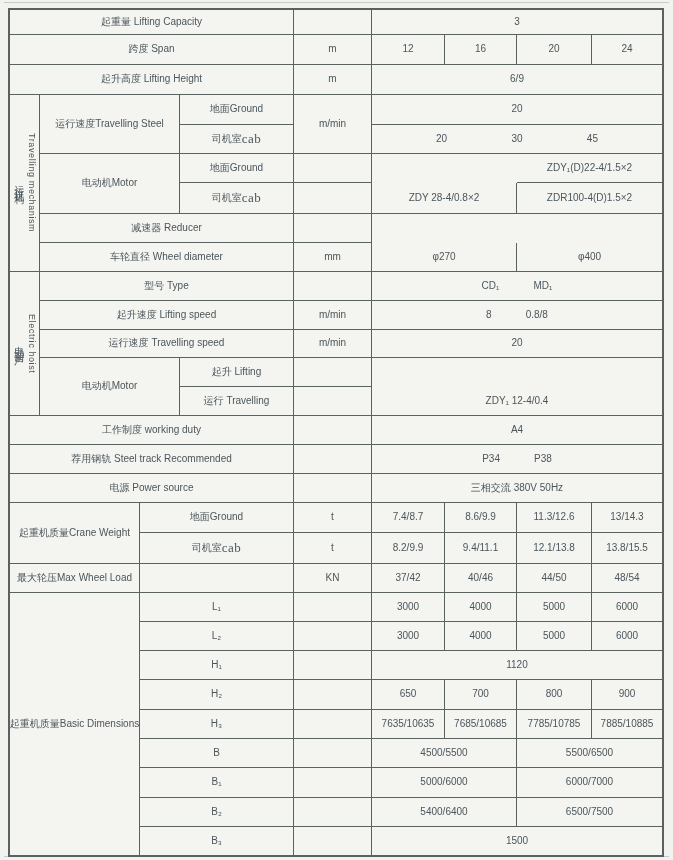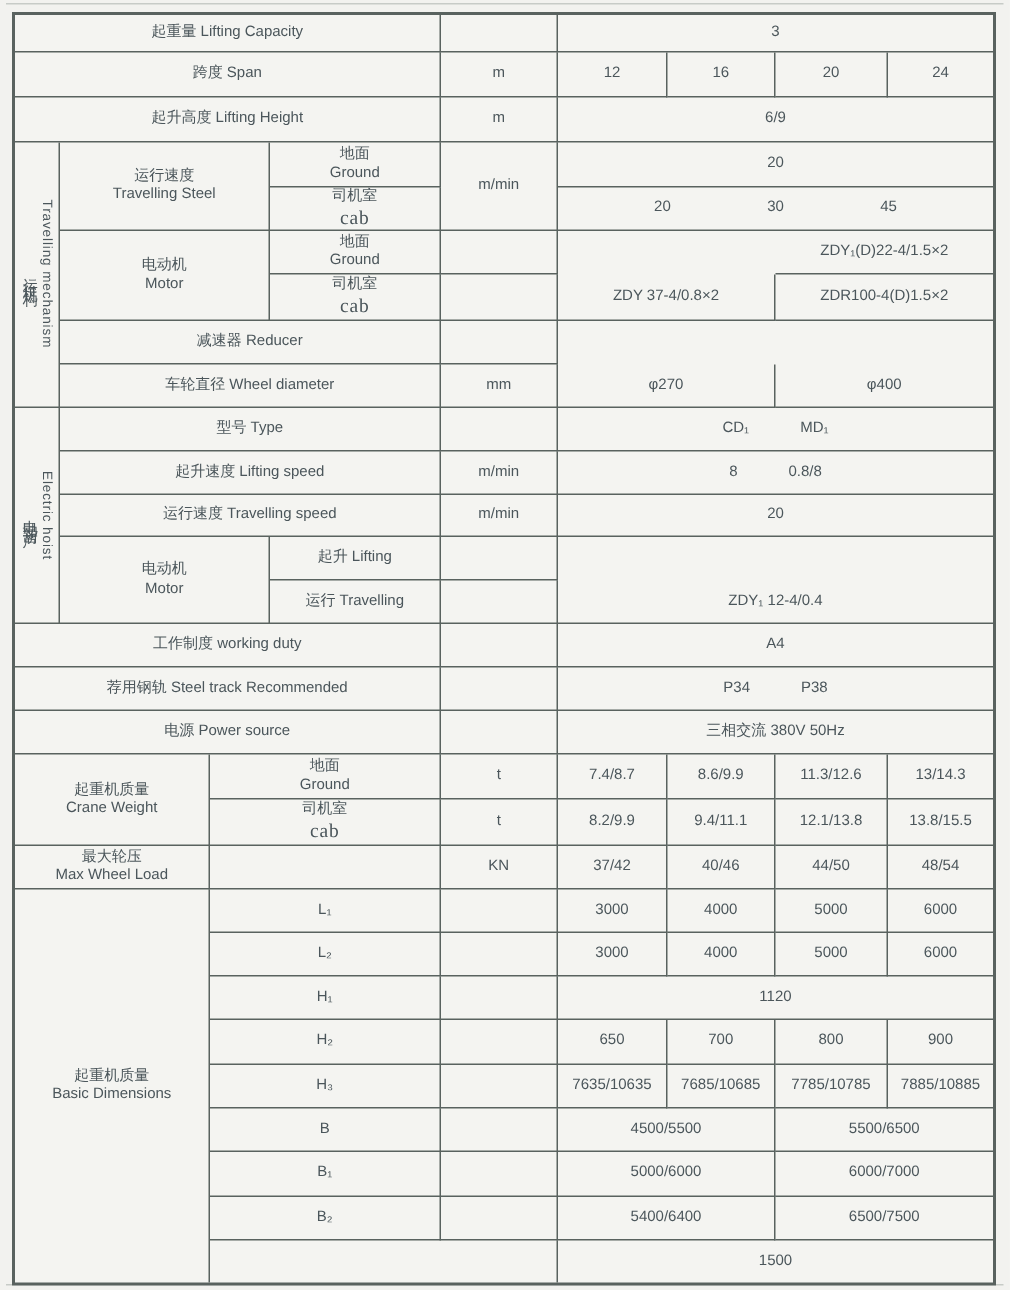--- a/index.html
+++ b/index.html
@@ -26,21 +26,21 @@
   .c{
     box-sizing:border-box;
     border-right:1px solid #59625f;
     border-bottom:1px solid #59625f;
     display:flex;align-items:center;justify-content:center;
     text-align:center;font-size:10px;line-height:1.25;
     overflow:hidden;white-space:nowrap;
   }
   .er{border-right:none;}
   .eb{border-bottom:none;}
-  .col{flex-direction:column;}
+  .col{flex-direction:row;}
   .cab{font-size:13px;font-family:"Liberation Serif","DejaVu Serif",serif;letter-spacing:.5px;}
   .vgroup{flex-direction:row;gap:1px;}
   .vzh{writing-mode:vertical-rl;text-orientation:upright;font-size:10px;letter-spacing:3px;}
   .ven{writing-mode:vertical-rl;font-size:9px;letter-spacing:.6px;}
   .pair{gap:34px;}
   .halves>span{flex:1 1 0;text-align:center;}
   .spread{position:relative;}
   .spread>span{position:absolute;top:50%;transform:translate(-50%,-50%);}
   .sp0{left:24%;}.sp1{left:50%;}.sp2{left:76%;}
   .dimlabel{font-size:10px;}
@@ -101,21 +101,21 @@
     <span>地面</span>
     <span>Ground</span>
   </div>
   <div class="c" style="grid-area:6/5/7/6"></div>
   <div class="c er" style="grid-area:6/8/7/10">ZDY₁(D)22-4/1.5×2</div>
   <div class="c col" style="grid-area:7/4/8/5">
     <span>司机室</span>
     <span class="cab">cab</span>
   </div>
   <div class="c" style="grid-area:7/5/8/6"></div>
-  <div class="c" style="grid-area:7/6/8/8">ZDY 37-4/0.8×2</div>
+  <div class="c" style="grid-area:7/6/8/8">ZDY 28-4/0.8×2</div>
   <div class="c er" style="grid-area:7/8/8/10">ZDR100-4(D)1.5×2</div>
 
   <div class="c" style="grid-area:8/2/9/5">减速器  Reducer</div>
   <div class="c" style="grid-area:8/5/9/6"></div>
 
   <div class="c" style="grid-area:9/2/10/5">车轮直径  Wheel diameter</div>
   <div class="c" style="grid-area:9/5/10/6">mm</div>
   <div class="c" style="grid-area:9/6/10/8">φ270</div>
   <div class="c er" style="grid-area:9/8/10/10">φ400</div>
 
@@ -246,16 +246,17 @@
   <div class="c dimlabel" style="grid-area:27/3/28/5">B₁</div>
   <div class="c" style="grid-area:27/5/28/6"></div>
   <div class="c" style="grid-area:27/6/28/8">5000/6000</div>
   <div class="c er" style="grid-area:27/8/28/10">6000/7000</div>
 
   <div class="c dimlabel" style="grid-area:28/3/29/5">B₂</div>
   <div class="c" style="grid-area:28/5/29/6"></div>
   <div class="c" style="grid-area:28/6/29/8">5400/6400</div>
   <div class="c er" style="grid-area:28/8/29/10">6500/7500</div>
 
+  <div class="c dimlabel eb" style="grid-area:29/3/30/5">B₃</div>
   <div class="c eb" style="grid-area:29/5/30/6"></div>
   <div class="c er eb" style="grid-area:29/6/30/10">1500</div>
 
 </div>
 
 </body></html>

